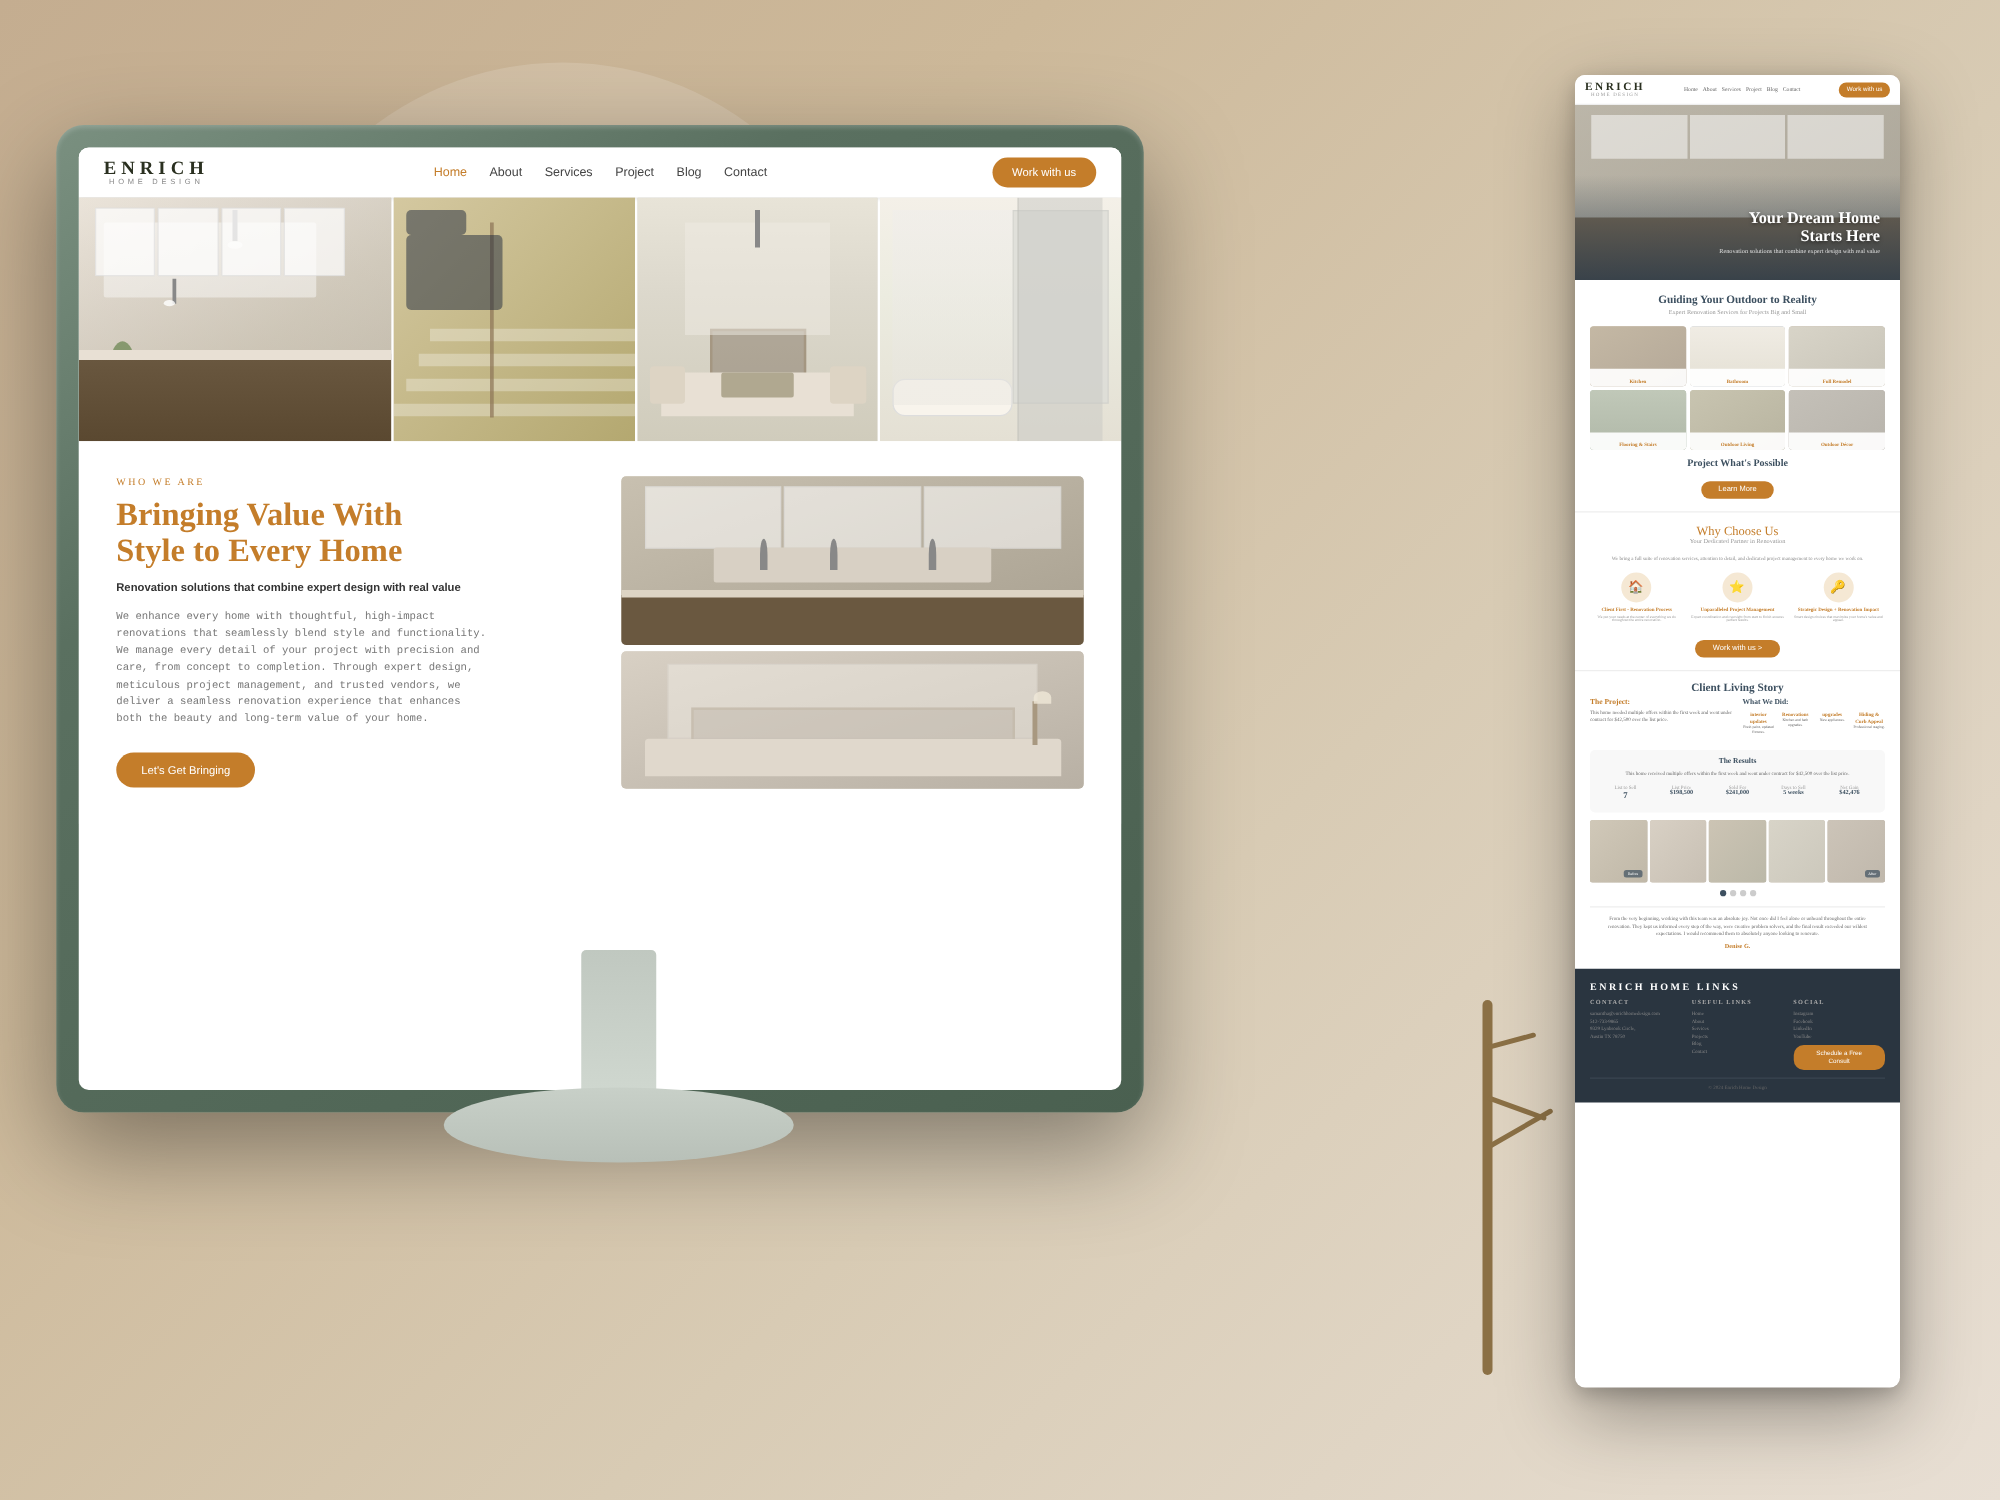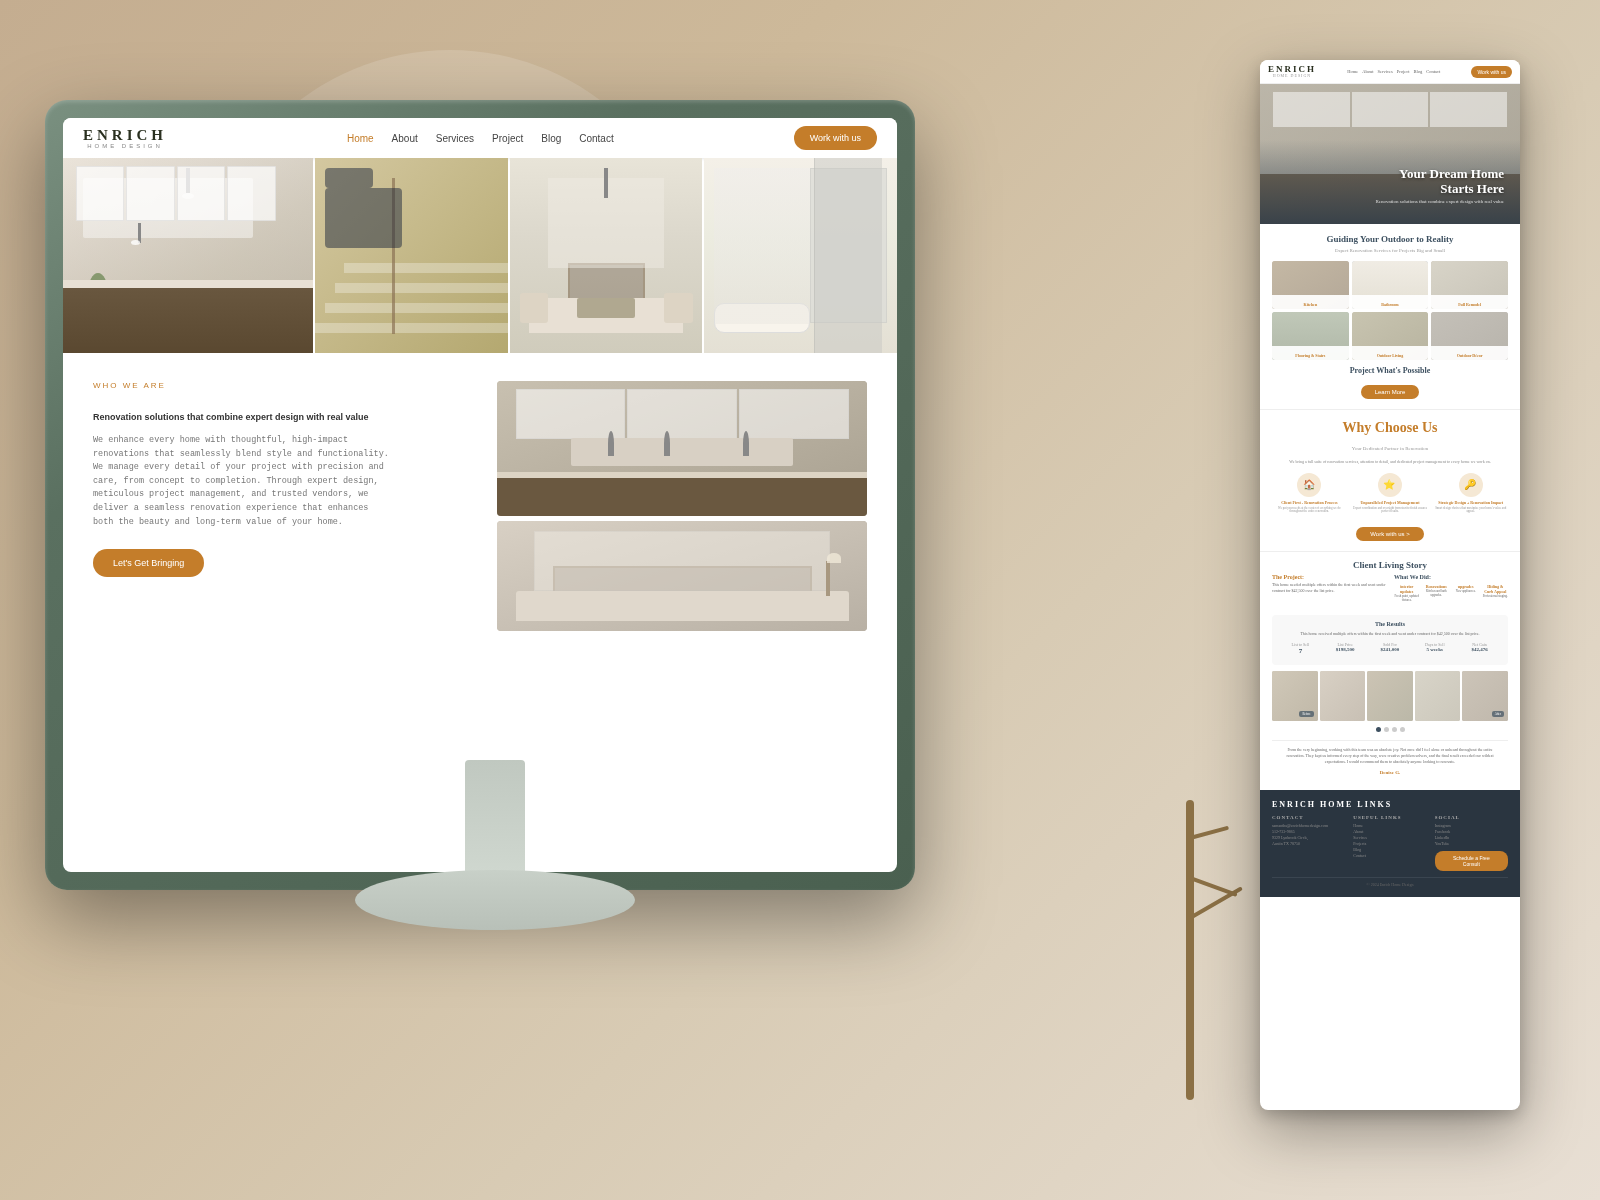--- a/index.html
+++ b/index.html
@@ -152,25 +152,25 @@
       margin-bottom: 8px;
     }
 
     
     .phone-why-section {
       padding: 10px 12px;
       background: #fff;
       border-top: 1px solid #eee;
     }
     .phone-why-title {
-      font-size: 14px;
-      font-weight: bold;
+      font-size: 10px;
+      font-weight: normal;
       color: #c47d2a;
       text-align: center;
-      margin-bottom: 10px;
+      margin-bottom: 0;
     }
     .phone-why-sub {
       font-size: 5px;
       color: #999;
       text-align: center;
       margin-bottom: 8px;
     }
     .phone-features-row {
       display: flex;
       gap: 6px;
@@ -621,22 +621,22 @@
     }
     .about-text {
       flex: 1;
       padding-right: 10px;
     }
     .who-label {
       font-size: 8px;
       color: #c47d2a;
       letter-spacing: 2px;
       text-transform: uppercase;
-      font-family: Liberation Sans, sans-serif;
-      margin-bottom: 22px;
+      font-family: Liberation Serif, serif;
+      margin-bottom: 8px;
     }
     .value-headline {
       font-size: 26px;
       color: #c47d2a;
       font-weight: bold;
       line-height: 1.1;
       margin-bottom: 10px;
       font-family: 'Georgia', serif;
     }
     .tagline {
@@ -794,20 +794,24 @@
           <div class="tub"></div>
 
           <div style="position:absolute;top:10px;left:5%;width:50%;height:80%;background:linear-gradient(to bottom,rgba(240,238,235,0.6),rgba(230,228,222,0.4));"></div>
           <div style="position:absolute;top:0;right:8%;width:35%;height:100%;background:rgba(200,200,195,0.5);border-left:1px solid rgba(180,180,175,0.4);"></div>
         </div>
       </div>
 
       <div class="about-section">
         <div class="about-text">
           <div class="who-label">WHO WE ARE</div>
+          <div class="value-headline">
+            <span>Bringing Value With</span><br>
+            <span>Style to Every Home</span>
+          </div>
           <div class="tagline">Renovation solutions that combine expert design with real value</div>
           <div class="body-copy">We enhance every home with thoughtful, high-impact renovations that seamlessly blend style and functionality. We manage every detail of your project with precision and care, from concept to completion. Through expert design, meticulous project management, and trusted vendors, we deliver a seamless renovation experience that enhances both the beauty and long-term value of your home.</div>
           <button class="lets-get-started-btn">Let's Get Bringing</button>
         </div>
 
         <div class="about-images">
 
           <div class="proj-img proj-img-top">
             <div class="proj-img-inner img-kitchen2" style="background:linear-gradient(135deg,#c4bca8 0%,#b8b0a0 40%,#aca898 80%);">
 

